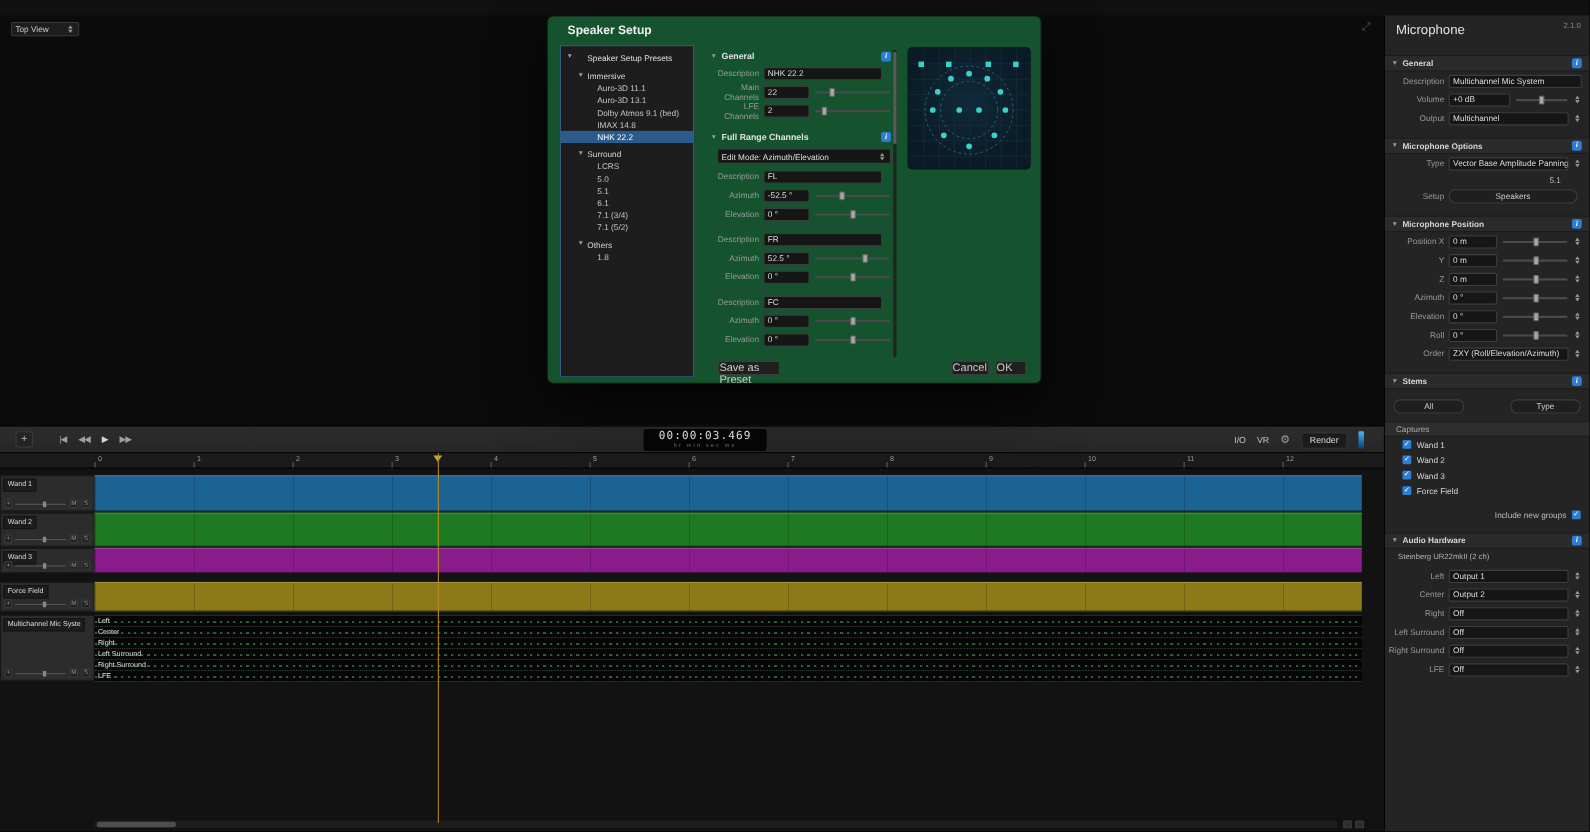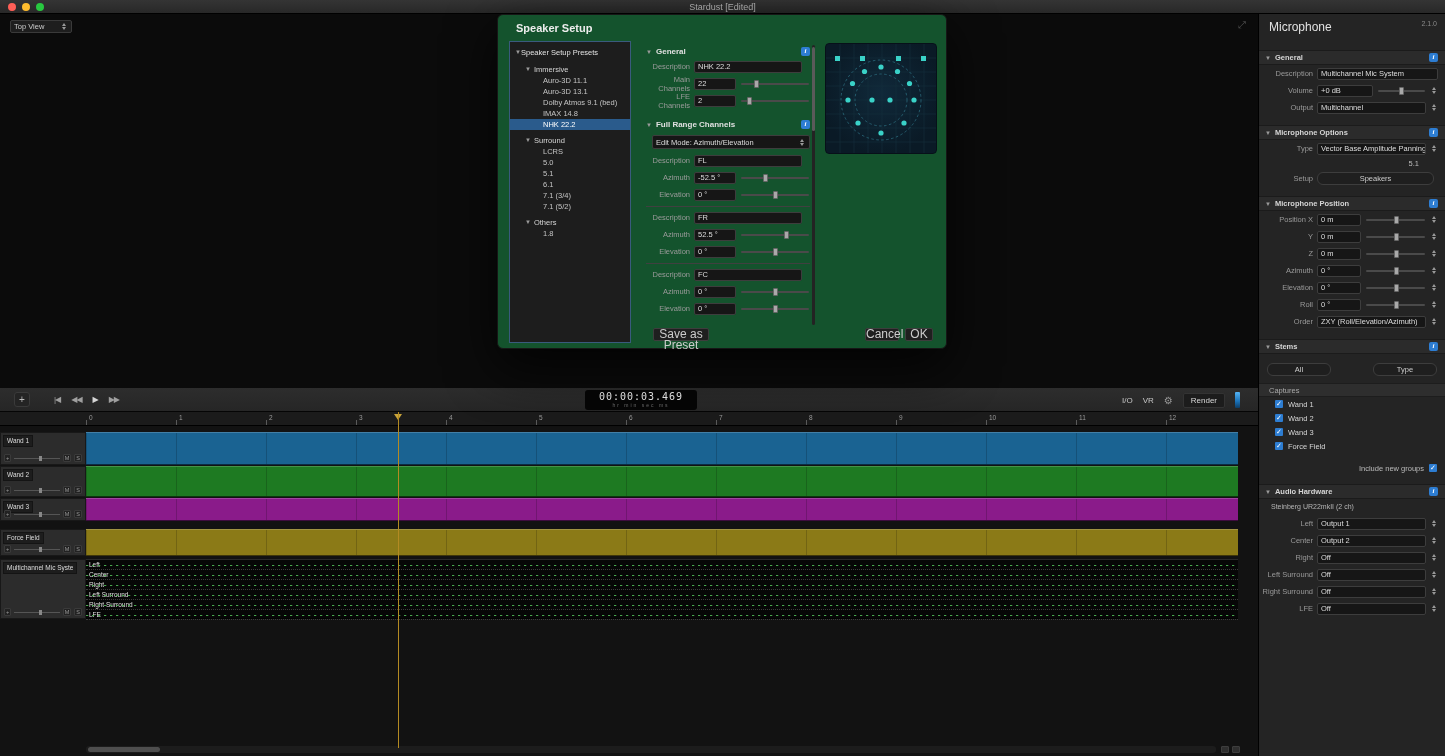--- a/index.html
+++ b/index.html
@@ -88,54 +88,46 @@
   .ph-marker { position:absolute; left:394px; top:26px; width:0; height:0; border-left:4px solid transparent; border-right:4px solid transparent; border-top:6px solid #c9a43a; z-index:4; }
   .hscroll { position:absolute; left:86px; width:1130px; bottom:3px; height:7px; background:#1c1c1c; border-radius:3px; }
   .hscroll-handle { position:absolute; left:2px; top:1px; width:72px; bottom:1px; background:#4e4e4e; border-radius:3px; }
   .corner-tools { position:absolute; right:18px; bottom:3px; display:flex; gap:3px; }
   .corner-tools i { width:8px; height:7px; background:#2e2e2e; border:1px solid #3d3d3d; border-radius:1px; }
 
   
   .dialog { position:absolute; left:497px; top:14px; width:450px; height:335px; background:#14532d; border:1px solid #161616; border-radius:6px; box-shadow:0 18px 50px rgba(0,0,0,.75); z-index:10; font-size:7.5px; }
   .dialog-title { position:absolute; left:18px; top:7px; font-size:11px; font-weight:bold; color:#ededed; }
   .preset-panel { position:absolute; left:11px; top:26px; width:122px; height:302px; background:#1d1d1d; border:1px solid #3a5a7d; overflow:hidden; }
-  .tree-root { display:flex; align-items:center; gap:0; height:14px; padding-left:5px; margin-top:3px; color:#e0e0e0; }
+  .tree-root { display:flex; align-items:center; gap:13px; height:14px; padding-left:5px; margin-top:3px; color:#e0e0e0; }
   .tree-group { display:flex; align-items:center; gap:3px; height:12px; padding-left:15px; margin-top:4px; color:#d5d5d5; }
   .tree-item { height:11px; line-height:11px; padding-left:33px; color:#c5c5c5; white-space:nowrap; }
   .tree-item.selected { background:#2a5b8c; color:#fff; }
 
   .dlg-panel { position:absolute; left:148px; top:30px; width:164px; height:280px; overflow:hidden; }
   .dlg-sec-header { display:flex; align-items:center; gap:4px; height:13px; font-weight:bold; color:#e0e0e0; font-size:8px; }
   .dlg-row { display:flex; align-items:center; gap:4px; height:17px; }
   .dlg-label { width:44px; text-align:right; color:#9a9a9a; flex:none; }
   .w42 { width:42px; flex:none; }
   .w105 { width:108px; flex:none; }
   .editmode { display:flex; align-items:center; height:14px; margin:4px 0 3px 6px; background:#161616; border:1px solid #3d3d3d; border-radius:2px; padding:0 3px; color:#ddd; }
   .grp-divider { border-top:1px solid #404040; margin:3px 0 2px; }
   .dlg-gap { height:9px; }
   .dlg-vscroll { position:absolute; left:314px; top:30px; width:3px; height:280px; background:#232323; border-radius:2px; }
   .dlg-vscroll i { position:absolute; left:0; right:0; top:2px; height:84px; background:#5a5a5a; border-radius:2px; }
 
   .viz { position:absolute; left:327px; top:28px; width:112px; height:111px; border-radius:4px; background:radial-gradient(circle at 50% 45%, #10293a 0%, #0a1a26 75%); border:1px solid #071019; overflow:hidden; }
 
-  .dlg-btn { position:absolute; top:313px; background:#1f1f1f; border:1px solid #3d3d3d; border-radius:2px; color:#ccc; font-size:12px; height:13px; line-height:11px; text-align:center; }
+  .dlg-btn { position:absolute; top:313px; background:#1f1f1f; border:1px solid #3d3d3d; border-radius:2px; color:#ccc; font-size:10px; height:13px; line-height:11px; text-align:left; }
 </style>
 </head>
 <body>
 
 <div id="app">
 
-  <div class="titlebar">
-    <div class="traffic">
-      <span class="light red"></span>
-      <span class="light yellow"></span>
-      <span class="light green"></span>
-    </div>
-    <div class="title-text">Stardust [Edited]</div>
-  </div>
 
   <div class="viewport">
     <div class="view-select">
       <span>Top View</span>
       <span class="updown" style="margin-left:auto">
           <i class="up"></i>
           <i class="down"></i>
         </span>
     </div>
     <div class="expand-btn">⤢</div>

